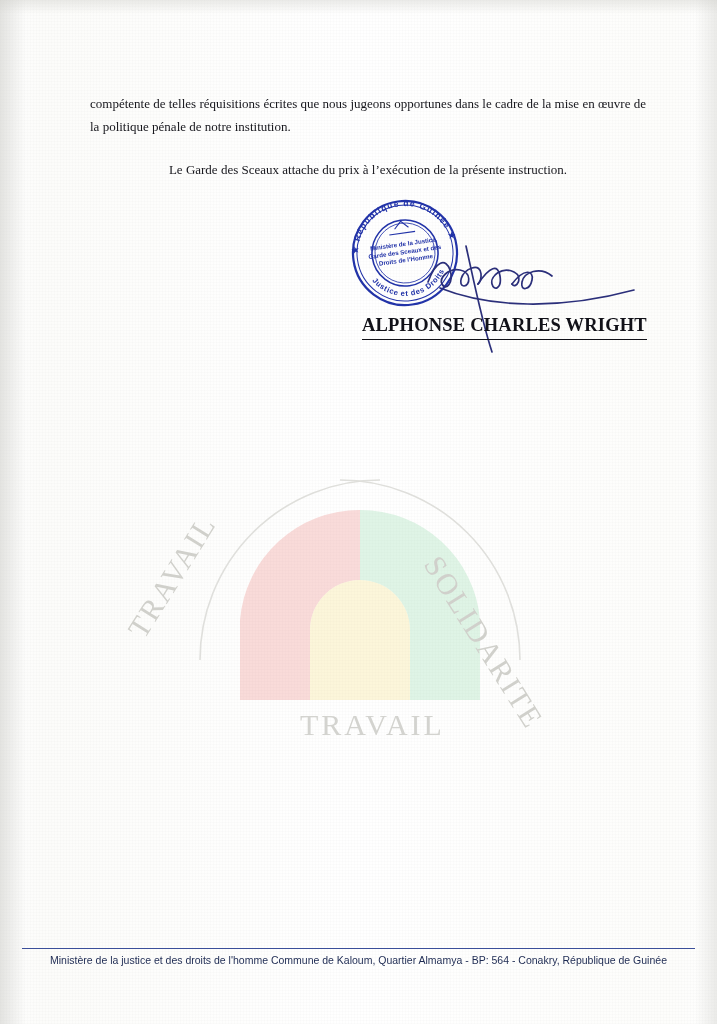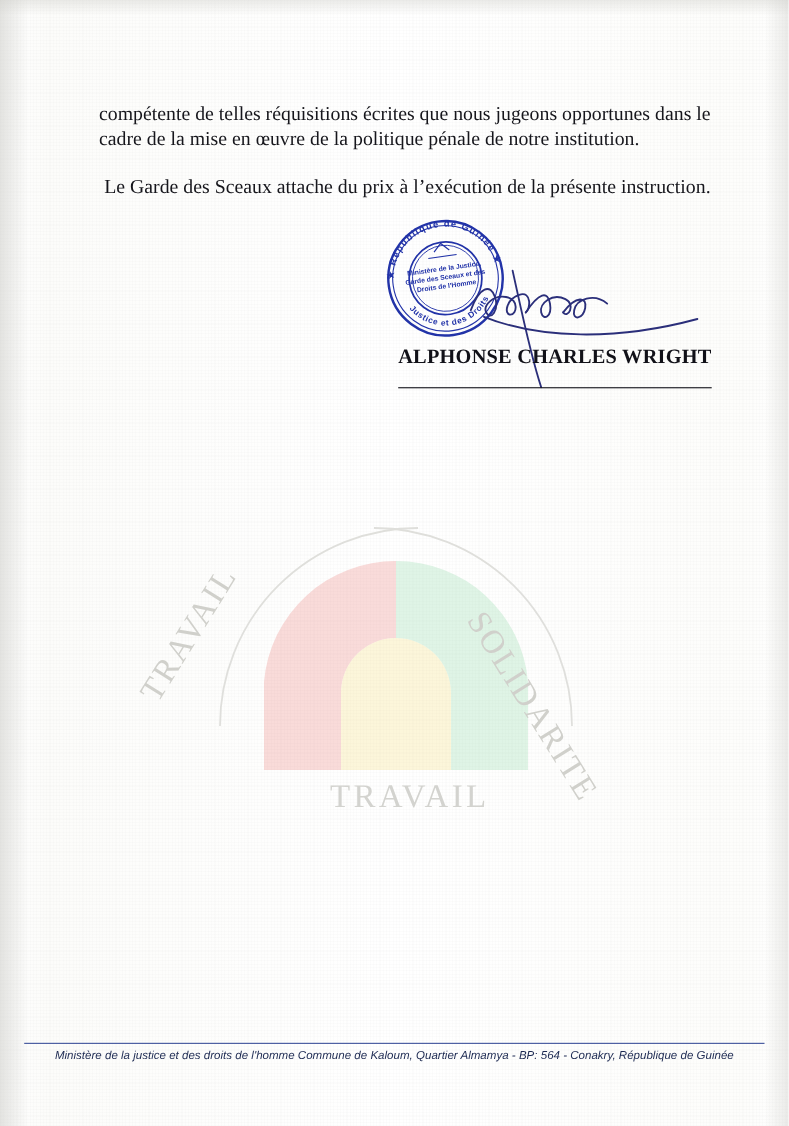--- a/index.html
+++ b/index.html
@@ -50,30 +50,30 @@
   }
 
   
   .content {
     position: absolute;
     left: 90px;
     top: 92px;
     width: 556px;
   }
   .para {
-    font-size: 18px;
+    font-size: 13px;
     line-height: 23px;
     color: #16161c;
     text-align: justify;
     text-justify: inter-word;
     margin: 0 0 20px 0;
   }
   .para.second {
     margin-top: 12px;
-    text-align: right;
+    text-align: center;
   }
 
   
   .stamp-wrap {
     position: absolute;
     left: 340px;
     top: 188px;
     width: 130px;
     height: 130px;
     pointer-events: none;
@@ -94,21 +94,21 @@
   .signer-name {
     position: absolute;
     left: 362px;
     top: 315px;
     font-family: "Liberation Serif", serif;
     font-weight: bold;
     font-size: 18.5px;
     letter-spacing: 0.2px;
     color: #111118;
     border-bottom: 1.6px solid #111118;
-    padding-bottom: 16px;
+    padding-bottom: 3px;
   }
 
   
   .watermark {
     position: absolute;
     left: 140px;
     top: 360px;
     width: 440px;
     height: 420px;
     opacity: 1;
@@ -154,21 +154,20 @@
   .footer {
     position: absolute;
     left: 0;
     top: 952px;
     width: 717px;
     text-align: center;
     font-family: "Liberation Sans", sans-serif;
     font-size: 10.5px;
     line-height: 17px;
     color: #1d2a52;
-    font-style: italic;
   }
   .footer-line { display: block; white-space: nowrap; }
 </style>
 </head>
 <body>
 
 <div class="page">
 
   <div class="texture"></div>
   <div class="edge-shadow-left"></div>

